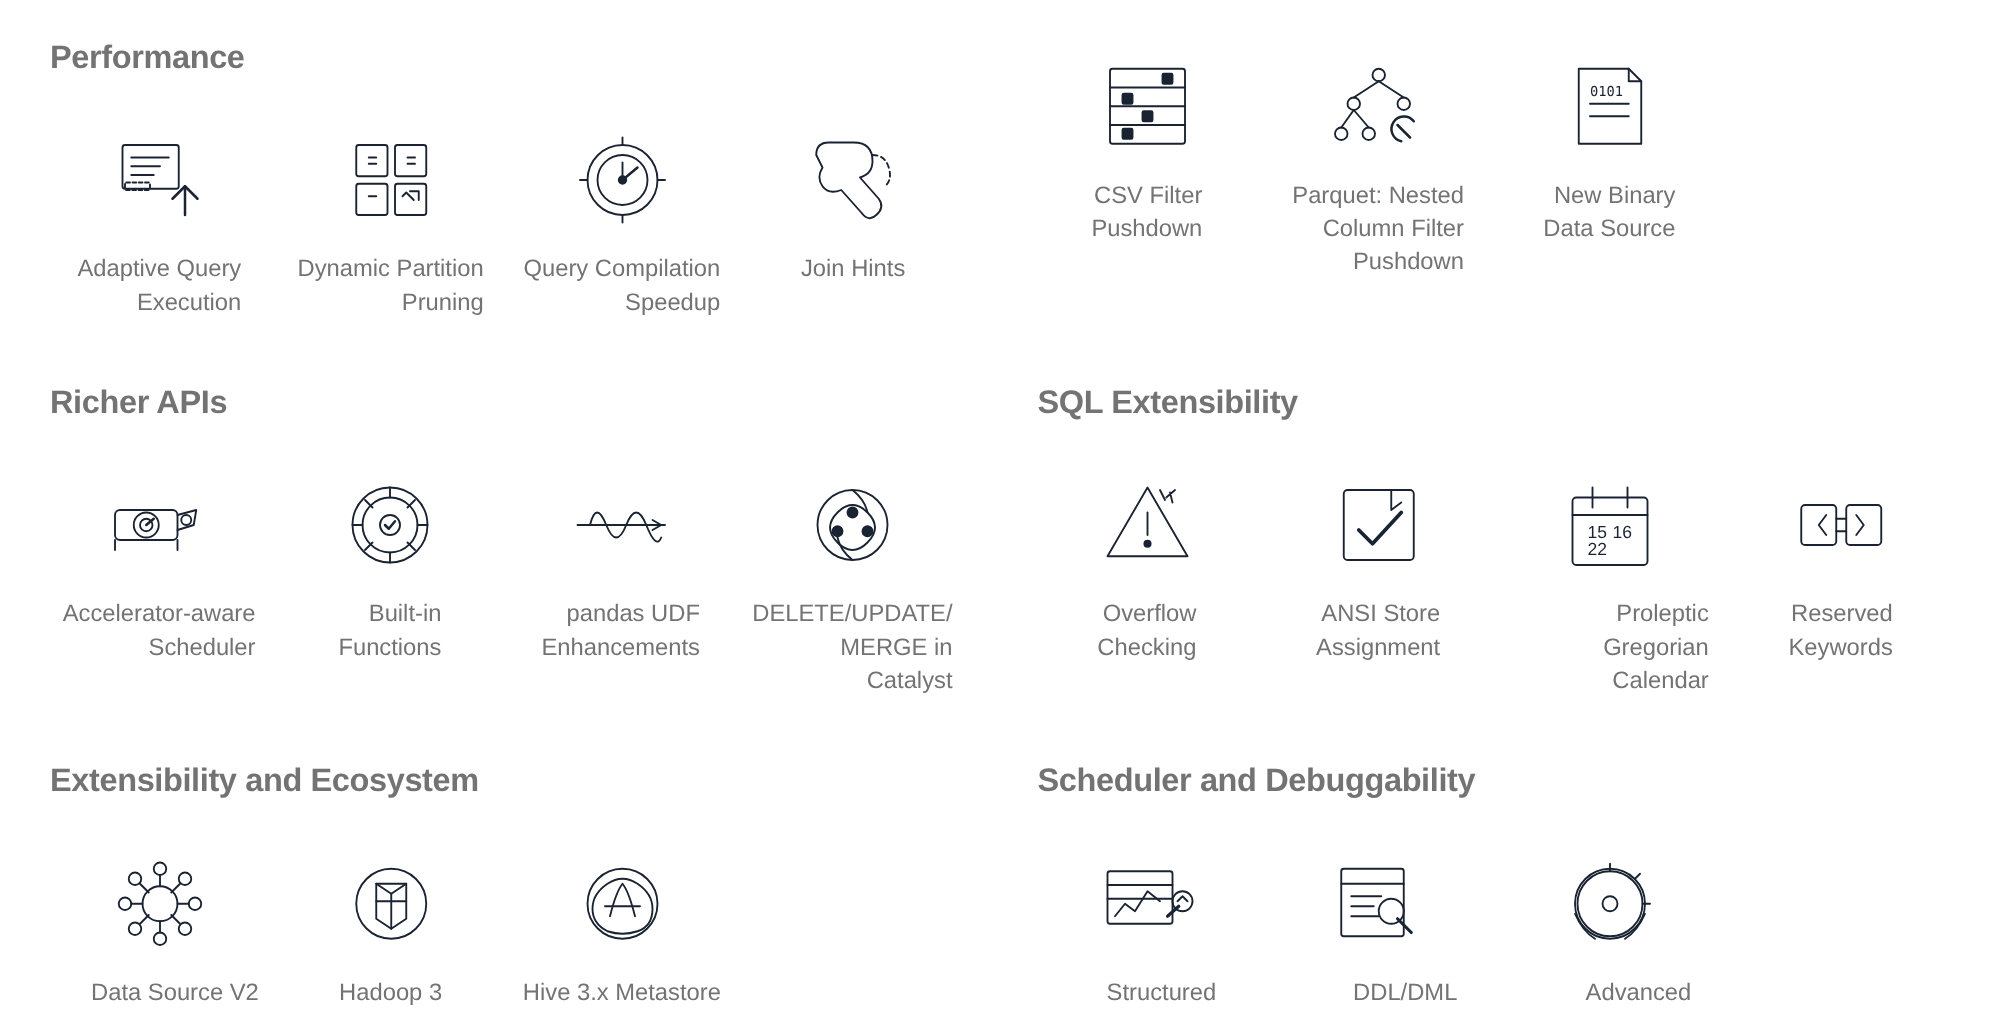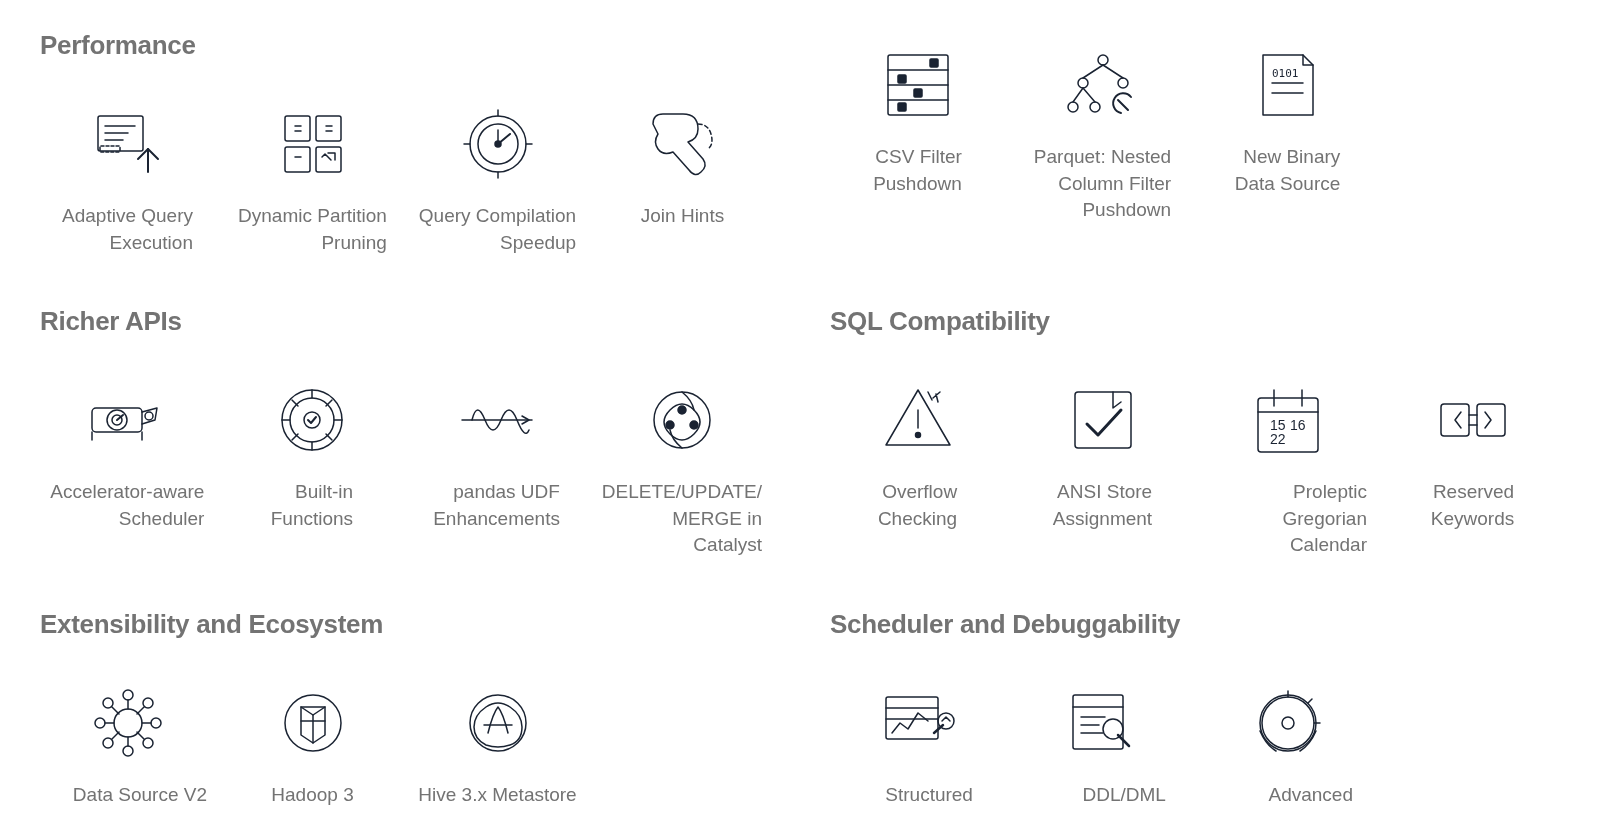--- a/index.html
+++ b/index.html
@@ -240,21 +240,21 @@
             <circle cx="52" cy="45" r="4" fill="#1a2332"></circle>
             <circle cx="28" cy="45" r="4" fill="#1a2332"></circle>
           </svg>
         </div>
         <div class="item-label">DELETE/UPDATE/<br>MERGE in Catalyst</div>
       </div>
     </div>
   </div>
 
   <div class="section">
-    <div class="section-title">SQL Compatibility</div>
+    <div class="section-title">SQL Extensibility</div>
     <div class="items-grid">
 
       <div class="item">
         <div class="icon-wrap">
           <svg viewBox="0 0 80 80">
             <path d="M40 10 L72 65 L8 65 Z"></path>
             <line x1="40" y1="30" x2="40" y2="48"></line>
             <circle cx="40" cy="55" r="2.5" fill="#1a2332"></circle>
             <path d="M55 18 L62 12 M58 14 L60 22 M50 12 L54 20"></path>
           </svg>

